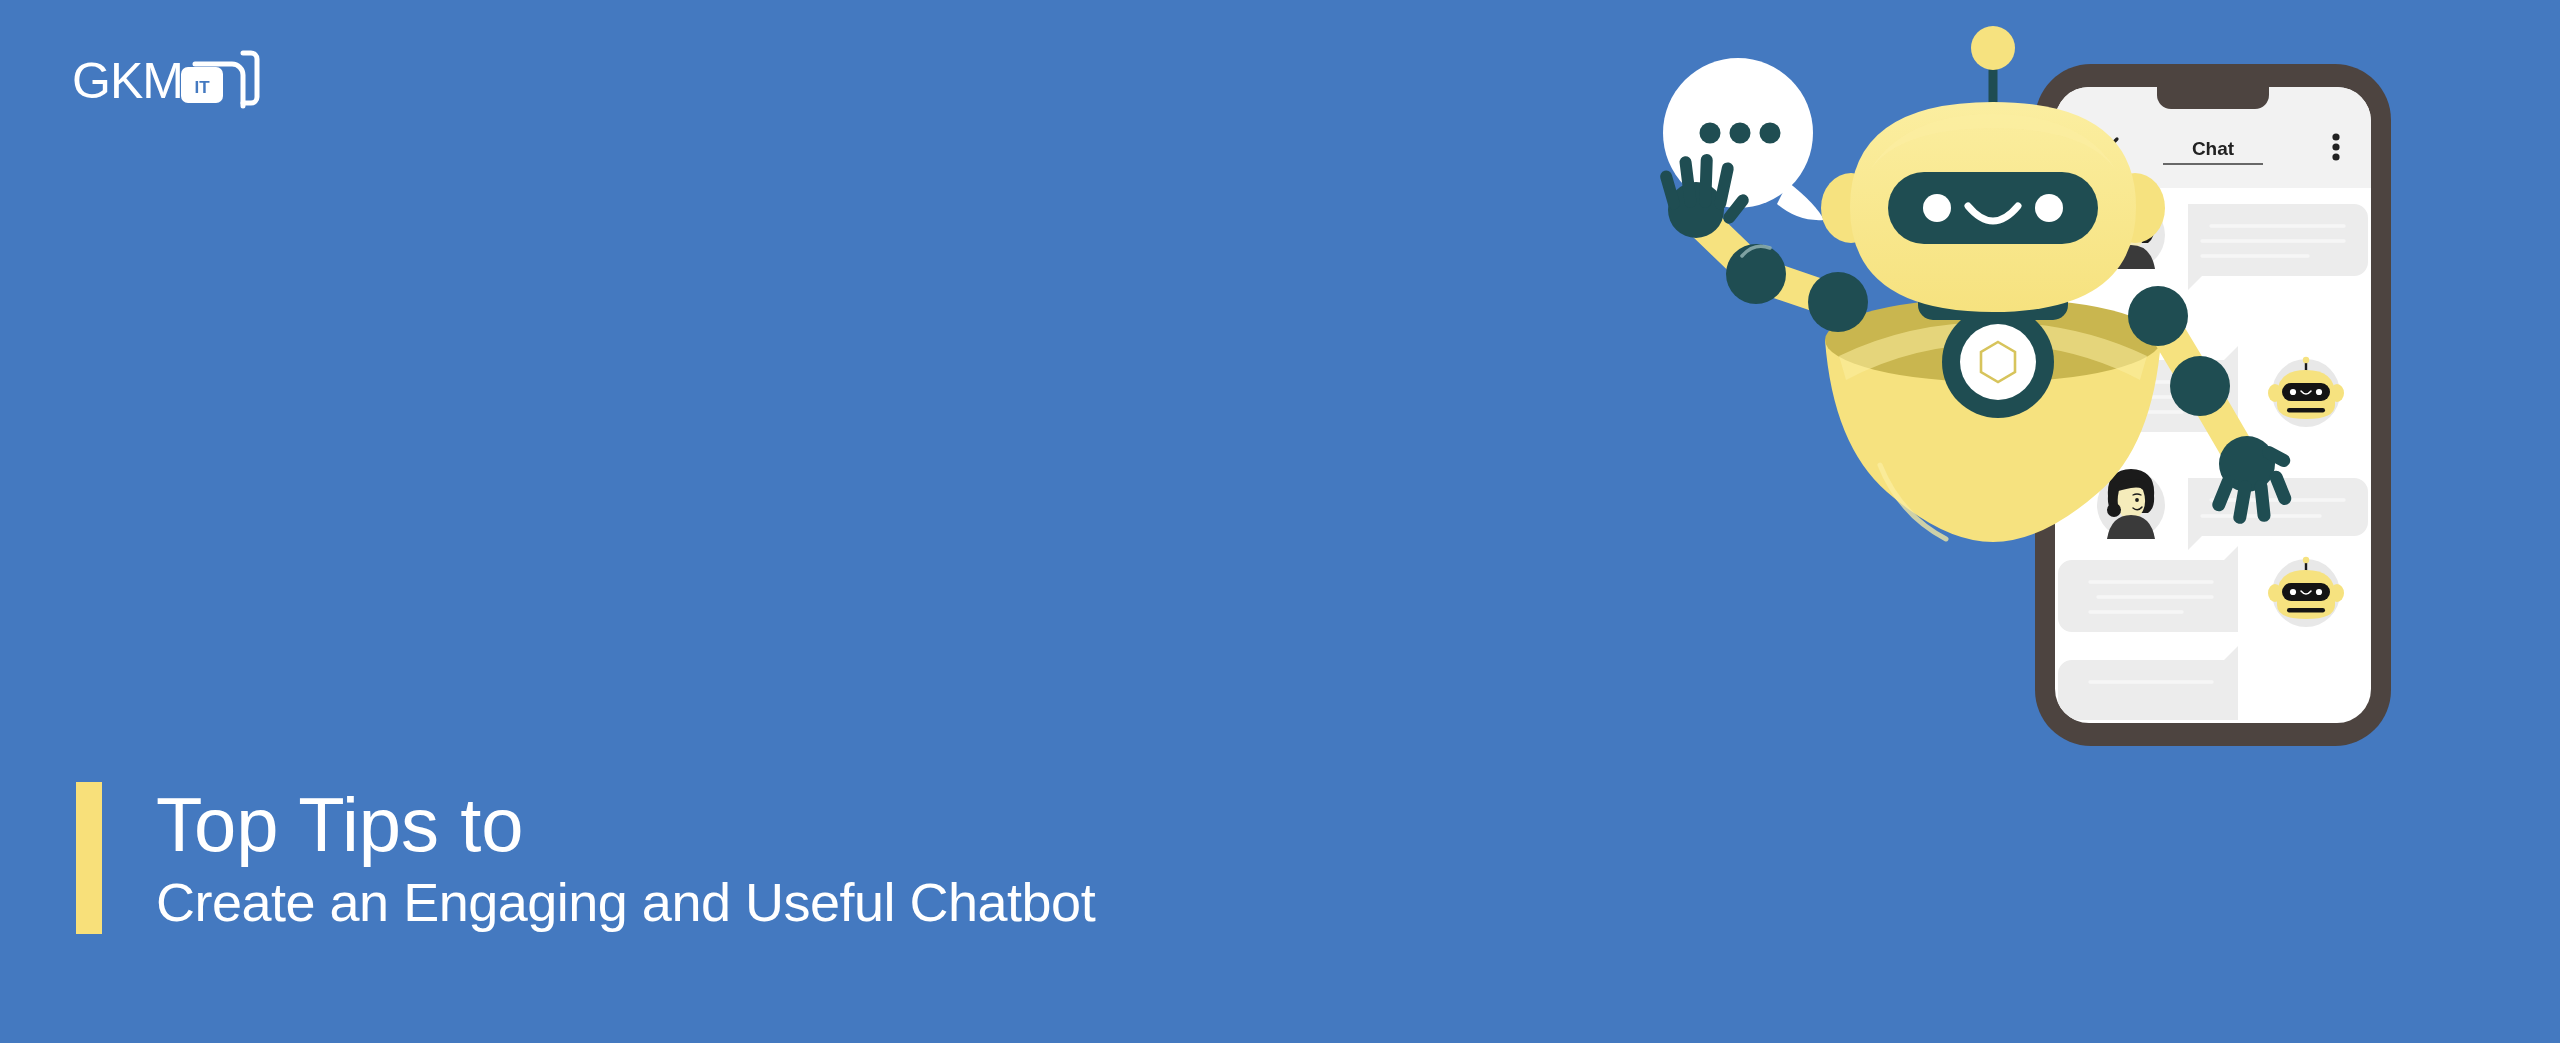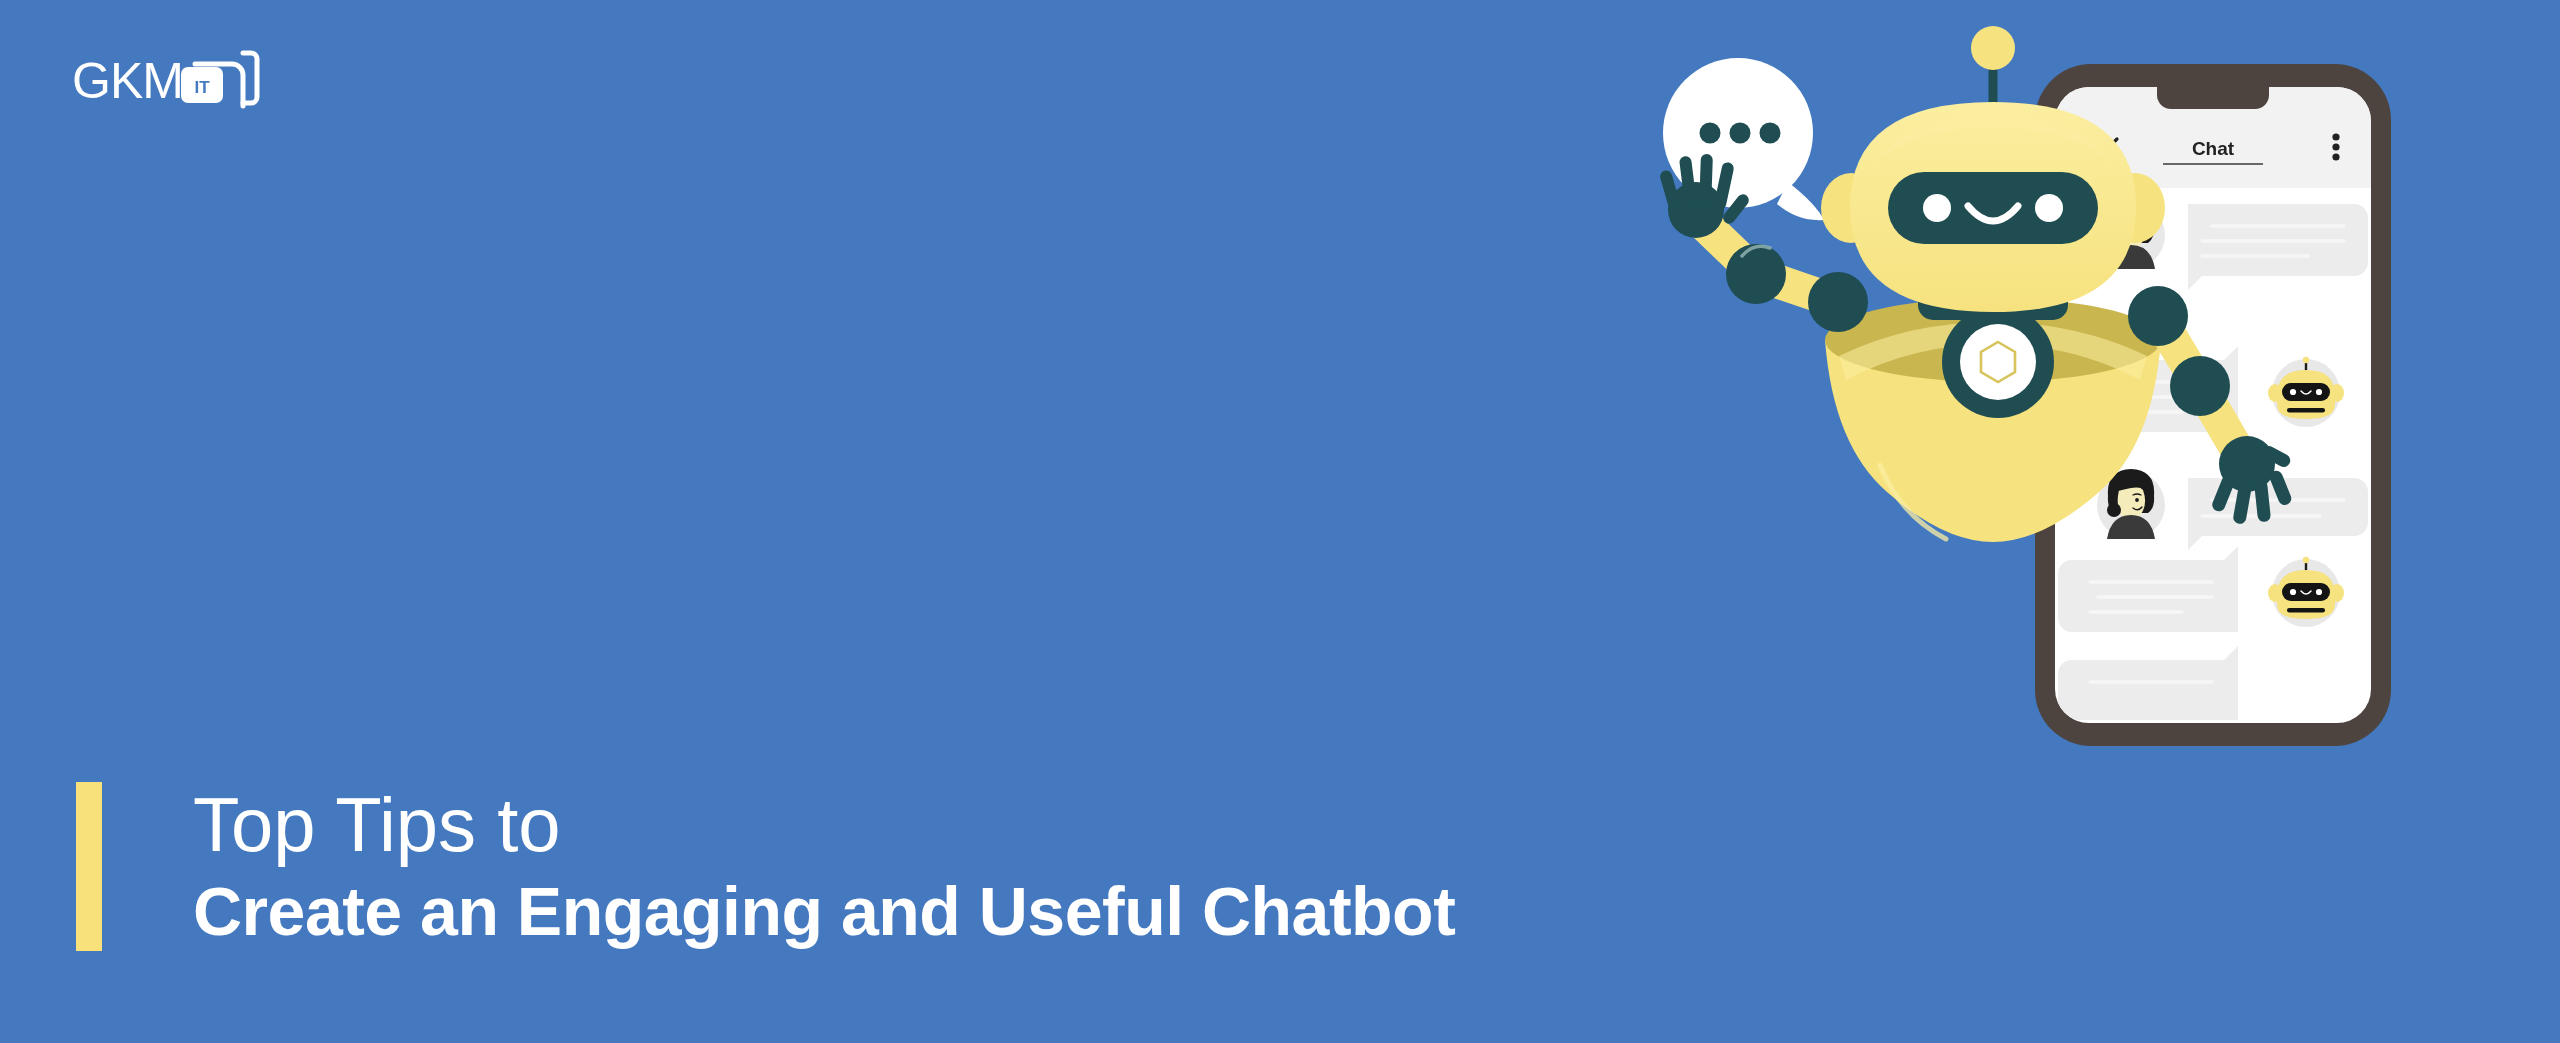--- a/index.html
+++ b/index.html
@@ -28,33 +28,33 @@
   #headline-block {
     position:absolute;
     left:76px; top:782px;
     display:flex; align-items:stretch; gap:54px;
   }
   #accent-bar {
     width:26px;
     background:#f8e07a;
     flex:0 0 26px;
   }
-  #headline-text { display:flex; flex-direction:column; justify-content:center;margin-left:37px; }
+  #headline-text { display:flex; flex-direction:column; justify-content:center; }
   .headline-line1 {
     color:#ffffff;
     font-size:76px;
     font-weight:400;
     line-height:1.14;
     letter-spacing:0px;
     white-space:nowrap;
   }
   .headline-line2 {
     color:#ffffff;
-    font-size:68px;
-    font-weight:700;
+    font-size:54px;
+    font-weight:400;
     line-height:1.18;
     letter-spacing:-0.5px;
     white-space:nowrap;
     margin-top:2px;
   }
 
   
   #art {
     position:absolute;
     left:1630px; top:50px;

